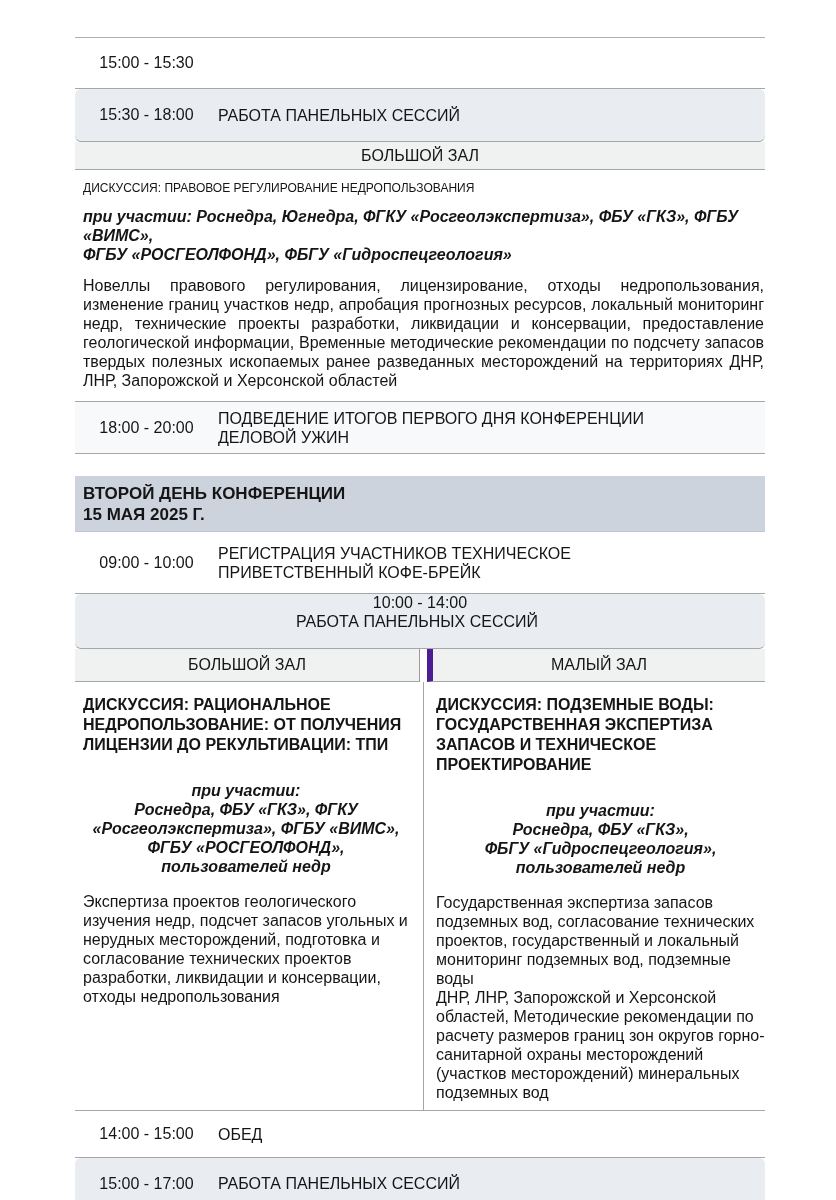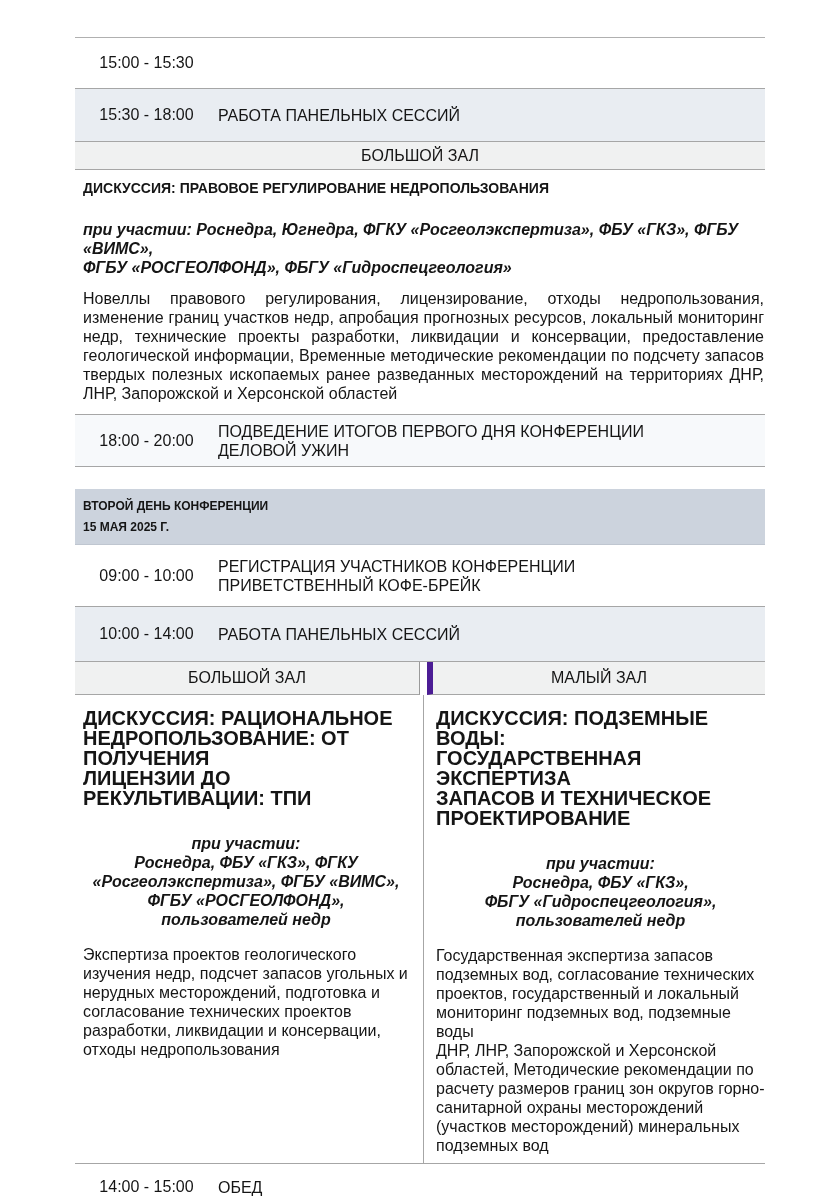--- a/index.html
+++ b/index.html
@@ -18,50 +18,50 @@
     font-size:16px;
   }
   .row {
     display:flex; align-items:center;
     border-bottom:1px solid #a6a6a6;
     background:#fff;
   }
   .time-cell { width:143px; flex:none; text-align:center; font-size:16px; }
   .slot-text { flex:1; font-size:16px; line-height:19px; white-space:pre-line; padding-right:6px; }
   .h51 { min-height:51px; } .h53 { min-height:53px; } .h52 { min-height:52px; }
-  .h62 { min-height:62px; } .h55 { min-height:55px; } .h47 { min-height:47px; }
-  .bg-shade { background:#e9edf2; }
+  .h62 { min-height:62px; } .h55 { min-height:55px;flex-direction:column; } .h47 { min-height:47px; }
+  .bg-shade { background:#e9edf2;border-radius:6px; }
   .bg-closing { background:#f7f9fb; }
   .hall-row1 {
     min-height:28px; display:flex; align-items:center; justify-content:center;
     background:#f0f1f1; border-bottom:1px solid #a6a6a6; font-size:16px;
   }
   .disc1 { padding:8px 0 11px 8px; border-bottom:1px solid #a6a6a6; background:#fff; }
-  .d-title { font-weight:bold; font-size:14px; line-height:20px; }
-  .d-part  { margin-top:22px; font-weight:bold; font-style:italic; font-size:16px; line-height:19px; white-space:pre-line; }
+  .d-title { font-weight:normal; font-size:12px; line-height:20px; }
+  .d-part  { margin-top:9px; font-weight:bold; font-style:italic; font-size:16px; line-height:19px; white-space:pre-line; }
   .d-desc  { margin-top:12px; font-size:16px; line-height:19px; text-align:justify; padding-right:1px; }
   .white-gap { height:22px; background:#fff; }
   .day2-head {
     min-height:56px; background:#ccd3dd;
     display:flex; flex-direction:column; justify-content:center;
-    padding-left:8px; font-weight:bold; font-size:12px; line-height:21px; white-space:pre-line;
+    padding-left:8px; font-weight:bold; font-size:17px; line-height:21px; white-space:pre-line;
     border-bottom:1px solid #bfc6d0;
   }
   .halls2 { display:flex; align-items:stretch; min-height:33px; background:#fff; }
   .hall-cell {
     background:#f0f1f1; display:flex; align-items:center; justify-content:center;
     border-bottom:1px solid #a6a6a6; font-size:16px;
   }
   .hall-left  { width:345px; flex:none; border-right:1px solid #9a9a9a; }
   .hall-gap   { width:7px; flex:none; background:#ffffff; }
   .hall-right { flex:1; border-left:6px solid #4c1d95; }
   .cols { display:flex; align-items:stretch; min-height:385px; border-bottom:1px solid #a6a6a6; background:#fff; }
   .col-left  { width:349px; flex:none; border-right:1px solid #a6a6a6; padding:13px 14px 8px 8px; }
   .col-right { flex:1; padding:13px 0 8px 12px; }
-  .c-title { font-weight:bold; font-size:20px; line-height:20px; white-space:pre-line; }
+  .c-title { font-weight:bold; font-size:16px; line-height:20px; white-space:pre-line; }
   .c-part  { margin-top:26px; font-weight:bold; font-style:italic; font-size:16px; line-height:19px; white-space:pre-line;text-align:center; }
   .c-desc  { margin-top:16px; font-size:16px; line-height:19px; white-space:pre-line; }
   .row-final { border-bottom:2px solid #d946ef; }
 </style>
 </head>
 <body>
 
 <div class="sheet">
   <div class="tbl">
 
@@ -93,21 +93,21 @@
 
     <div class="white-gap"></div>
 
     <div class="day2-head">
       <span>ВТОРОЙ ДЕНЬ КОНФЕРЕНЦИИ
 15 МАЯ 2025 Г.</span>
     </div>
 
     <div class="row h62">
       <div class="time-cell">09:00 - 10:00</div>
-      <div class="slot-text">РЕГИСТРАЦИЯ УЧАСТНИКОВ КОНФЕРЕНЦИИ
+      <div class="slot-text">РЕГИСТРАЦИЯ УЧАСТНИКОВ ТЕХНИЧЕСКОЕ
 ПРИВЕТСТВЕННЫЙ КОФЕ-БРЕЙК</div>
     </div>
 
     <div class="row h55 bg-shade">
       <div class="time-cell">10:00 - 14:00</div>
       <div class="slot-text">РАБОТА ПАНЕЛЬНЫХ СЕССИЙ</div>
     </div>
 
     <div class="halls2">
       <div class="hall-cell hall-left">

